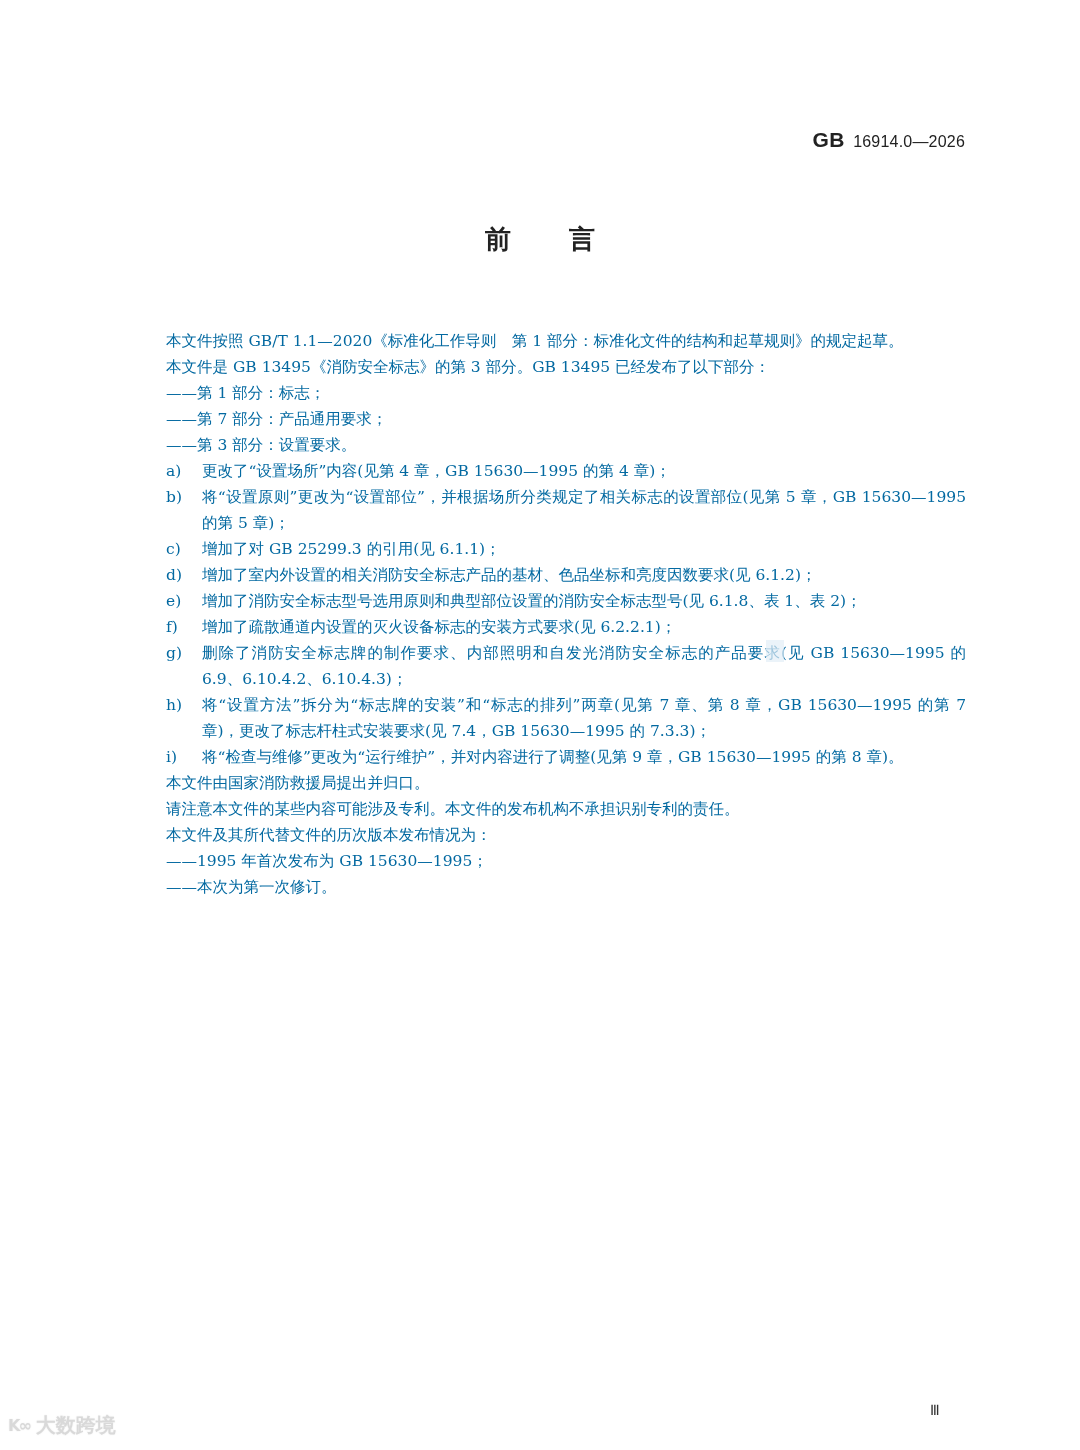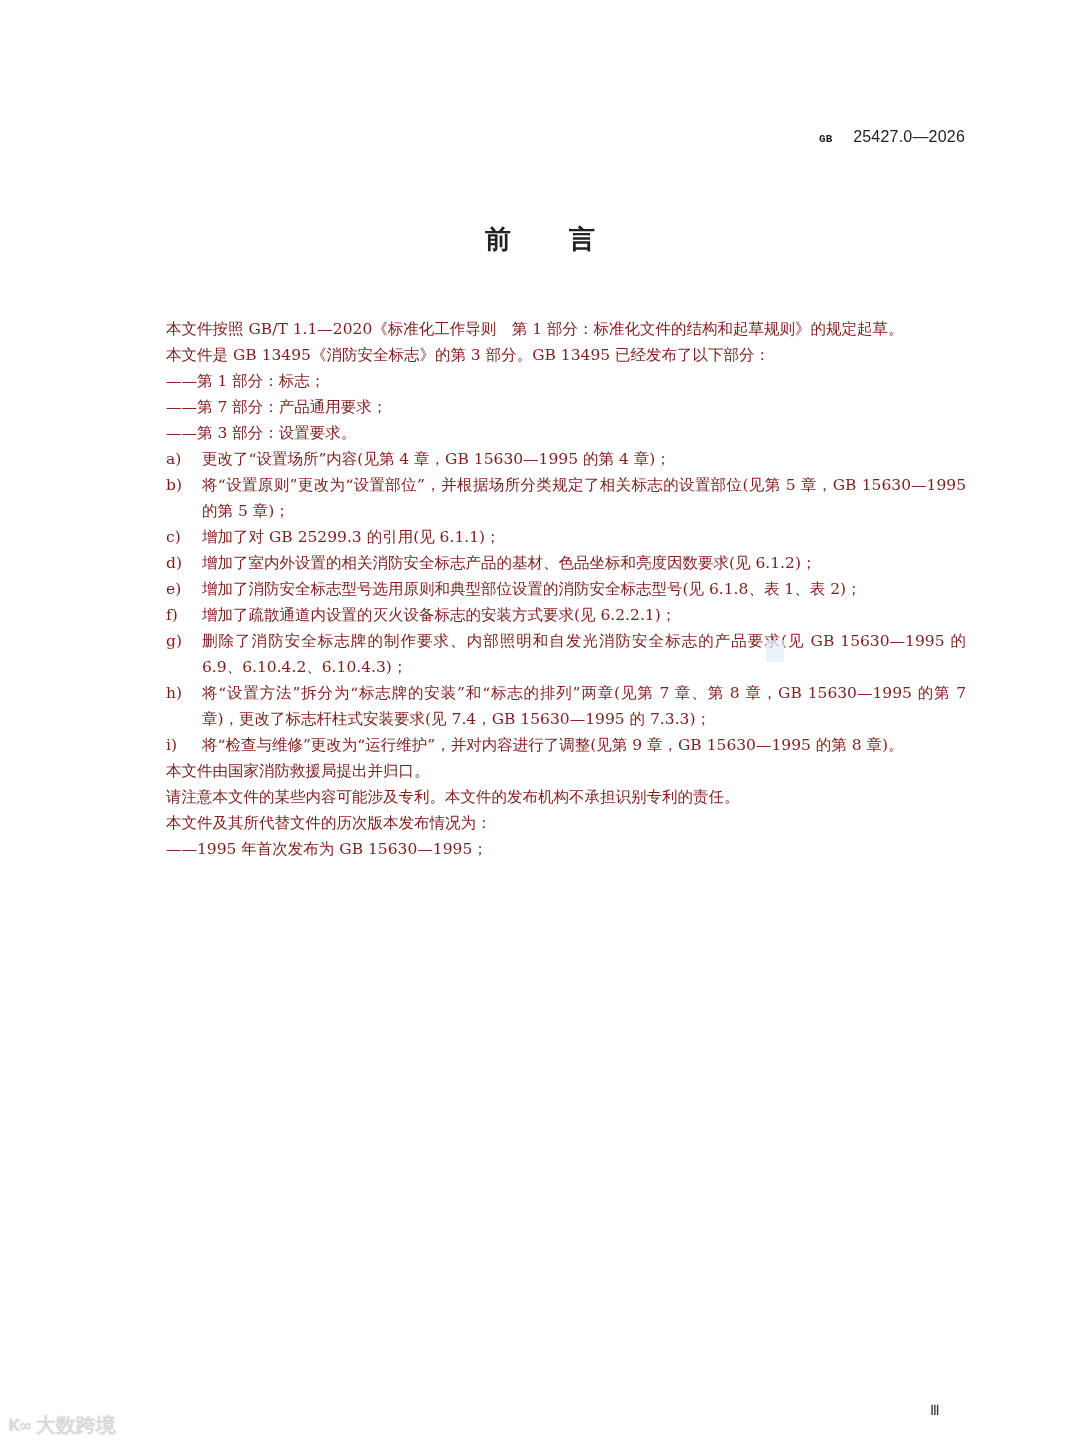--- a/index.html
+++ b/index.html
@@ -5,29 +5,29 @@
   html, body { margin: 0; padding: 0; }
   body {
     width: 1080px; height: 1450px; background: #ffffff; position: relative; overflow: hidden;
     font-family: "DejaVu Serif", "Liberation Serif", serif; color: #2a2a2a;
   }
   .std-code {
     position: absolute; top: 128px; right: 115px;
     font-size: 16px; letter-spacing: 0.2px; color: #222;
     font-family: "Liberation Sans", "DejaVu Sans", sans-serif;
   }
-  .std-code .gb { font-family: Liberation Mono, monospace; font-weight: bold; font-size: 11px; margin-right: 16px; }
+  .std-code .gb { font-family: Liberation Sans, sans-serif; font-weight: bold; font-size: 21px; margin-right: 4px; }
   .title {
     position: absolute; top: 222px; left: 0; width: 1080px; text-align: center;
     font-family: "DejaVu Sans", sans-serif; font-weight: bold; font-size: 26px; color: #222;
     letter-spacing: 58px; text-indent: 58px;
   }
   .content {
-    position: absolute; top: 316px; left: 134px; width: 832px;
-    font-size: 15.5px; line-height: 26px; color: #7f1d1d;
+    position: absolute; top: 328px; left: 134px; width: 832px;
+    font-size: 15.5px; line-height: 26px; color: #0369a1;
   }
   .p { margin: 0; text-align: justify; }
   .indent { text-indent: 32px; }
   .dash { padding-left: 32px; }
   .item { display: flex; margin: 0; padding-left: 32px; }
   .item .lbl { width: 36px; flex: 0 0 36px; }
   .item .txt { flex: 1; text-align: justify; }
   .page-num {
     position: absolute; top: 1402px; left: 930px; font-size: 14px; color: #333;
     font-family: "Liberation Serif", serif;
@@ -41,21 +41,21 @@
   .faint-mark {
     position: absolute; top: 640px; left: 766px; width: 18px; height: 22px;
     background: #e3eef7; opacity: 0.7;
   }
 </style>
 </head>
 <body>
 
 <div class="std-code">
   <span class="gb">GB</span>
-  <span>25427.0—2026</span>
+  <span>16914.0—2026</span>
 </div>
 
 <div class="title">前言</div>
 
 <div class="content">
   <p class="p indent">本文件按照 GB/T 1.1—2020《标准化工作导则　第 1 部分：标准化文件的结构和起草规则》的规定起草。</p>
   <p class="p indent">本文件是 GB 13495《消防安全标志》的第 3 部分。GB 13495 已经发布了以下部分：</p>
   <p class="p dash">——第 1 部分：标志；</p>
   <p class="p dash">——第 7 部分：产品通用要求；</p>
   <p class="p dash">——第 3 部分：设置要求。</p>
@@ -94,20 +94,21 @@
   </div>
   <div class="item">
     <span class="lbl">i)</span>
     <span class="txt">将“检查与维修”更改为“运行维护”，并对内容进行了调整(见第 9 章，GB 15630—1995 的第 8 章)。</span>
   </div>
 
   <p class="p indent">本文件由国家消防救援局提出并归口。</p>
   <p class="p indent">请注意本文件的某些内容可能涉及专利。本文件的发布机构不承担识别专利的责任。</p>
   <p class="p indent">本文件及其所代替文件的历次版本发布情况为：</p>
   <p class="p dash">——1995 年首次发布为 GB 15630—1995；</p>
+  <p class="p dash">——本次为第一次修订。</p>
 </div>
 
 <div class="faint-mark"></div>
 
 <div class="watermark">
   <span class="logo">K∞</span>
   <span>大数跨境</span>
 </div>
 
 <div class="page-num">Ⅲ</div>

